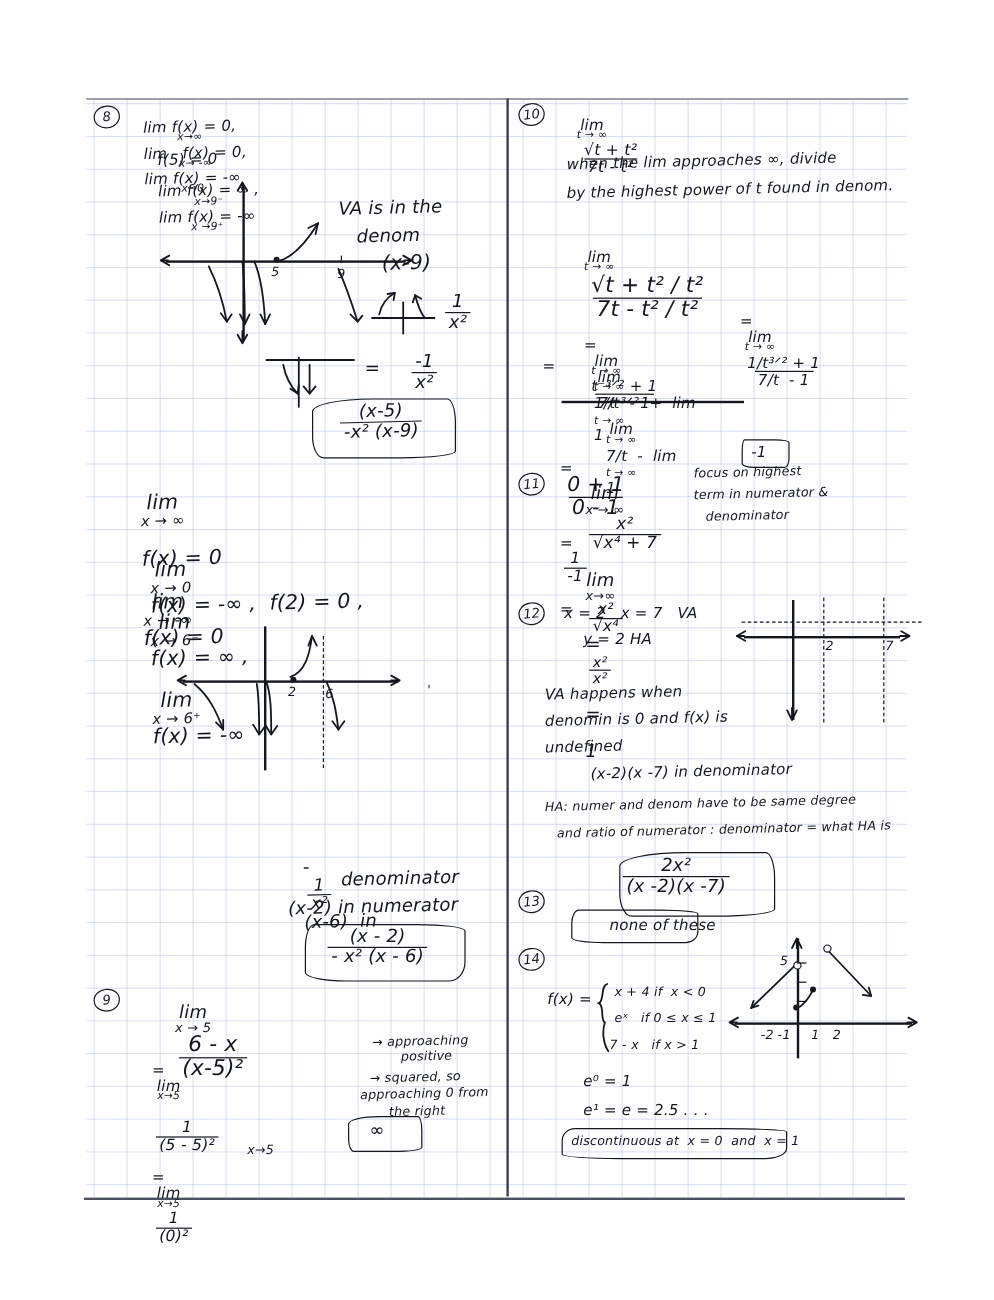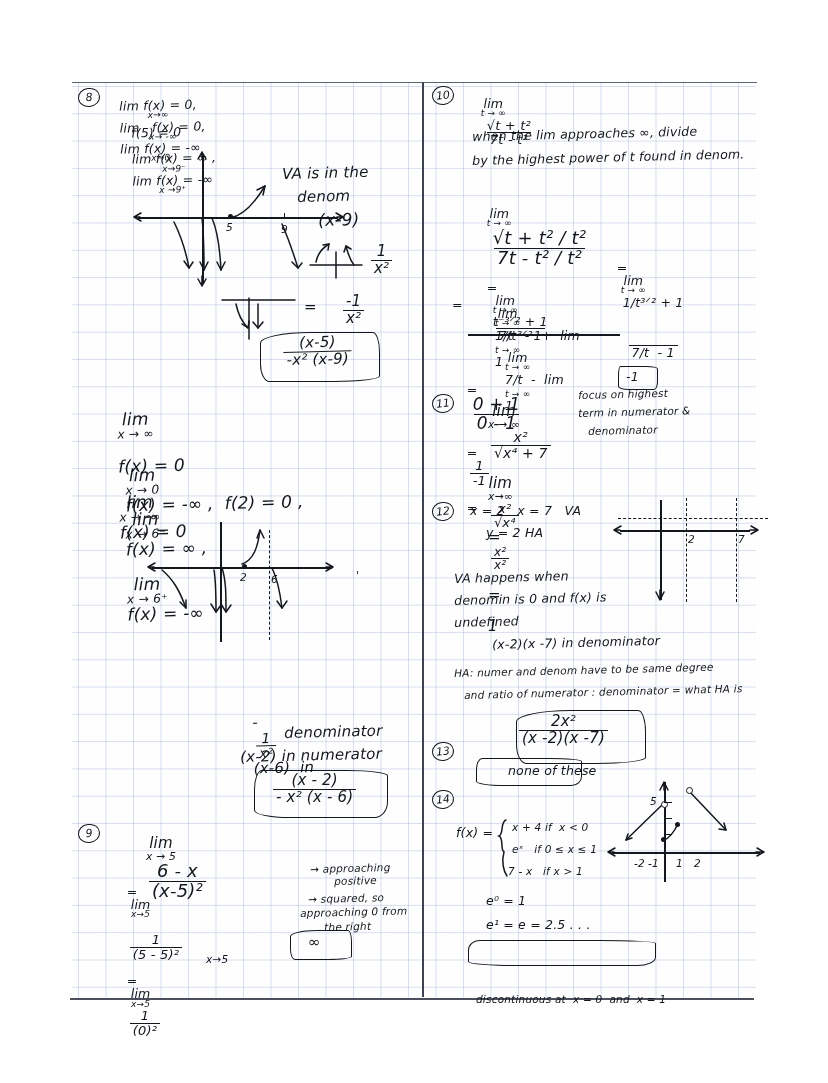--- a/index.html
+++ b/index.html
@@ -386,21 +386,21 @@
     <span class="limblk" style="margin-left:6px;"><span class="lt">lim</span><span class="lb">t → ∞</span></span>
     <span class="frac" style="font-size:12.5px;">
       <span class="num">t⁻³ᐟ² + 1</span>
       <span class="den">7/t  - 1</span>
     </span>
   </div>
 
   <div class="hw md" style="left:528px; top:166px;">
     <span>=</span>
     <span class="limblk" style="margin-left:4px;"><span class="lt">lim</span><span class="lb">t → ∞</span></span>
-    <span class="frac" style="font-size:12.5px;gap:36px;">
+    <span class="frac" style="font-size:12.5px;">
       <span class="num">1/t³ᐟ² + 1</span>
       <span class="den">7/t  - 1</span>
     </span>
   </div>
 
   <div>
     <div class="hw md" style="left:380px; top:216px;">=</div>
     <div class="hw md" style="left:398px; top:212px;">
       <span class="limblk"><span class="lt">lim</span><span class="lb">t → ∞</span></span>
       <span>1/t ³ᐟ²  +  lim</span>
@@ -509,21 +509,21 @@
     <path d="M10,2 C4,4 8,16 3,18 C8,20 4,32 8,34 C5,44 8,54 11,58" stroke-width="1.3"></path>
   </svg>
   <div class="hw sm" style="left:440px; top:740px;">x + 4 if  x &lt; 0</div>
   <div class="hw sm" style="left:440px; top:762px;">eˣ   if 0 ≤ x ≤ 1</div>
   <div class="hw sm" style="left:436px; top:784px;">7 - x   if x &gt; 1</div>
 
   <div class="hw md" style="left:414px; top:812px;">e⁰ = 1</div>
   <div class="hw md" style="left:414px; top:836px;">e¹ = e = 2.5 . . .</div>
 
   <div class="ansbox2" style="left:396px; top:858px; width:186px; height:24px;"></div>
-  <div class="hw sm" style="left:404px; top:864px;margin-top:48px;">discontinuous at  x = 0  and  x = 1</div>
+  <div class="hw sm" style="left:404px; top:864px;">discontinuous at  x = 0  and  x = 1</div>
 
   <div>
     <div class="axis-h" style="left:540px; top:770px; width:148px;"></div>
     <div class="axis-v" style="left:592px; top:700px; height:100px;"></div>
     <svg class="curve" style="left:534px; top:690px; width:170px; height:120px;">
       <path d="M8,80 L2,80 M2,80 L9,76 M2,80 L9,84"></path>
       <path d="M150,80 L158,80 M158,80 L151,76 M158,80 L151,84"></path>
       <path d="M58,18 L58,10 M58,10 L54,18 M58,10 L62,18"></path>
     </svg>
 

